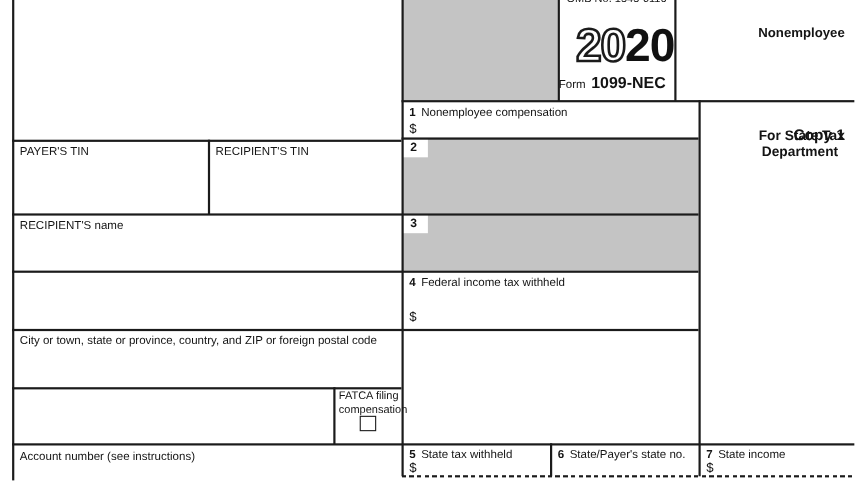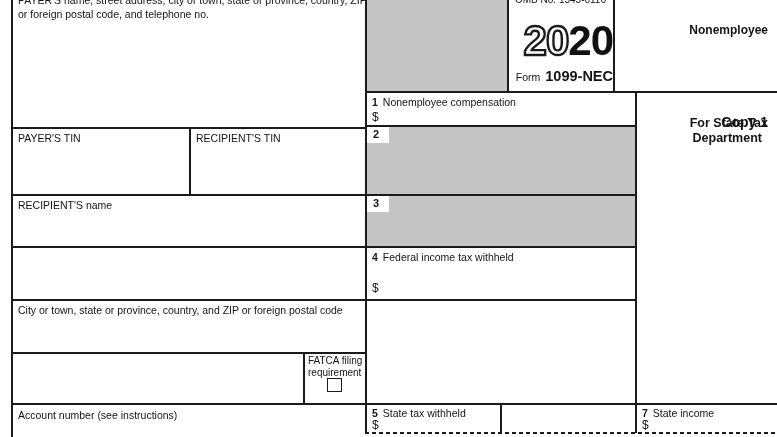--- a/index.html
+++ b/index.html
@@ -17,21 +17,21 @@
   .cell{position:absolute;}
   .lbl{position:absolute;left:6px;top:4px;font-size:10.5px;line-height:12px;white-space:nowrap;}
   .num{font-weight:bold;margin-right:5px;}
   .cur{position:absolute;left:6px;bottom:3px;font-size:12px;}
   .tab{position:absolute;width:23px;height:17px;background:#ffffff;
     font-size:11px;font-weight:bold;padding-left:7px;padding-top:2px;box-sizing:border-box;}
   .year-wrap{position:absolute;left:0;right:0;top:20px;text-align:right;
     font-weight:900;font-size:42px;letter-spacing:-1px;line-height:42px;}
   .year-outline{color:#ffffff;-webkit-text-stroke:2.4px #1b1b1b;}
   .year-solid{color:#111111;}
-  .form-line{position:absolute;left:0;right:0;bottom:6px;text-align:right;white-space:nowrap;}
+  .form-line{position:absolute;left:0;right:0;bottom:6px;text-align:left;white-space:nowrap;}
   .form-word{font-size:10.5px;}
   .form-number{font-size:14.5px;font-weight:bold;margin-left:5px;}
   .omb{position:absolute;left:7px;top:-6px;font-size:10px;white-space:nowrap;}
   .title-block{position:absolute;right:9px;top:22px;text-align:right;
     font-weight:bold;font-size:12px;line-height:17px;}
   .copy-number{position:absolute;right:9px;top:23px;font-weight:bold;font-size:14px;}
   .copy-for{position:absolute;right:9px;top:25px;text-align:right;
     font-weight:bold;font-size:12.5px;line-height:14.5px;}
   .copy-for .dept{padding-right:6px;margin-left:30px;}
   .payer-text{position:absolute;left:6px;top:-7px;font-size:10.5px;line-height:14px;white-space:nowrap;}
@@ -82,26 +82,20 @@
   </div>
 
   <div class="cell" style="left:636px;top:91px;width:141px;height:155px">
     <div class="copy-number">Copy 1</div>
     <div class="copy-for">
       <div>For State Tax</div>
       <div class="dept">Department</div>
     </div>
   </div>
 
-  <div class="cell" style="left:12px;top:0;width:353px;height:127px;overflow:hidden">
-    <div class="payer-text">
-      <div>PAYER'S name, street address, city or town, state or province, country, ZIP</div>
-      <div>or foreign postal code, and telephone no.</div>
-    </div>
-  </div>
 
   <div class="cell" style="left:12px;top:128px;width:161px;height:66px">
     <span class="lbl">PAYER'S TIN</span>
   </div>
 
   <div class="cell" style="left:190px;top:128px;width:175px;height:66px">
     <span class="lbl">RECIPIENT'S TIN</span>
   </div>
 
   <div class="cell" style="left:12px;top:195px;width:353px;height:51px">
@@ -109,21 +103,21 @@
   </div>
 
 
   <div class="cell" style="left:12px;top:300px;width:353px;height:52px">
     <span class="lbl">City or town, state or province, country, and ZIP or foreign postal code</span>
   </div>
 
   <div class="cell" style="left:304px;top:353px;width:61px;height:50px">
     <div class="fatca-text">
       <div>FATCA filing</div>
-      <div>requirement</div>
+      <div>compensation</div>
     </div>
     <div class="checkbox"></div>
   </div>
 
   <div class="cell" style="left:12px;top:404px;width:353px;height:33px">
     <span class="lbl" style="top:5px">Account number (see instructions)</span>
   </div>
 
   <div class="cell" style="left:366px;top:92px;width:268px;height:33px">
     <span class="lbl"><span class="num">1</span><span>Nonemployee compensation</span></span>
@@ -133,19 +127,22 @@
   <div class="cell" style="left:366px;top:247px;width:268px;height:51px">
     <span class="lbl"><span class="num">4</span><span>Federal income tax withheld</span></span>
     <span class="cur">$</span>
   </div>
 
   <div class="cell" style="left:366px;top:404px;width:133px;height:28px">
     <span class="lbl" style="top:3px"><span class="num">5</span><span>State tax withheld</span></span>
     <span class="cur" style="bottom:0">$</span>
   </div>
 
+  <div class="cell" style="left:501px;top:404px;width:133px;height:28px">
+    <span class="lbl" style="top:3px"><span class="num">6</span><span>State/Payer's state no.</span></span>
+  </div>
 
   <div class="cell" style="left:636px;top:404px;width:141px;height:28px">
     <span class="lbl" style="top:3px"><span class="num">7</span><span>State income</span></span>
     <span class="cur" style="bottom:0">$</span>
   </div>
 
 </div>
 
 </body></html>

